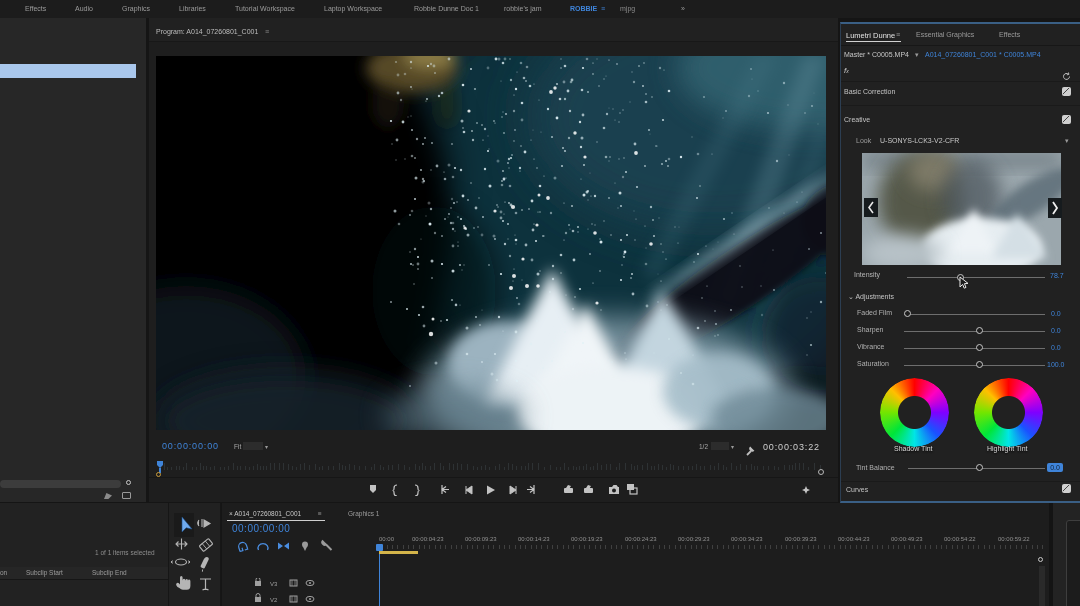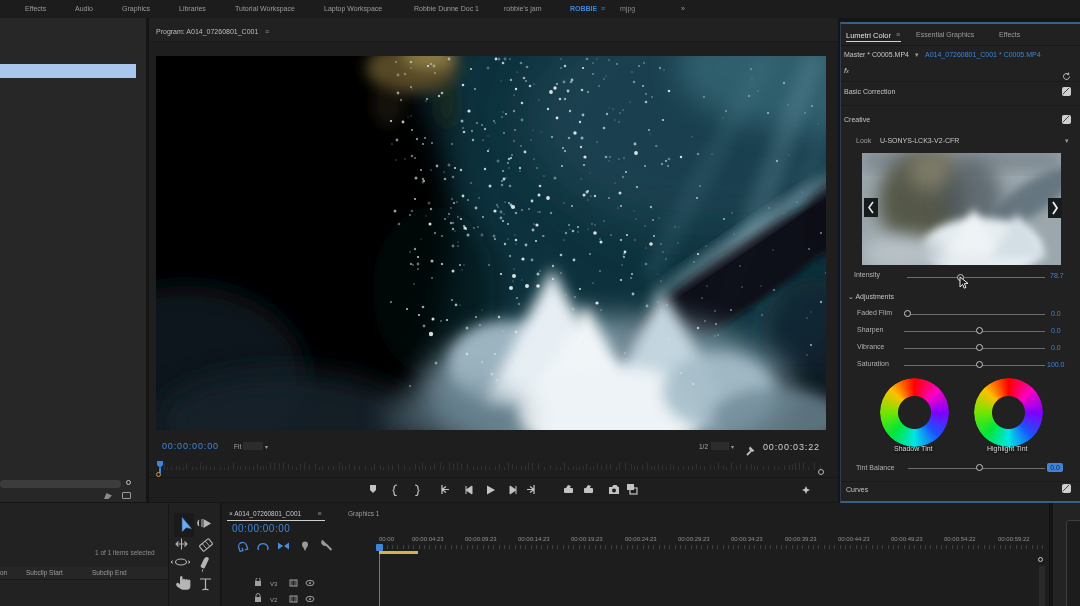--- a/index.html
+++ b/index.html
@@ -807,21 +807,21 @@
       </g>
   <g transform="translate(259,0)">
         <rect x="0" y="0" width="7" height="6" fill="#c3c3c3"></rect>
         <rect x="3" y="4" width="7" height="6" fill="none" stroke="#c3c3c3" stroke-width="1.2"></rect>
       </g>
   <path d="M438,2 l1.2,2.8 2.8,1.2 -2.8,1.2 -1.2,2.8 -1.2,-2.8 -2.8,-1.2 2.8,-1.2 z"></path>
  </svg>
 </div>
 
 <div class="abs" style="left:840px;top:22px;width:240px;height:481px;background:#212121;border-top:2px solid #3a5f85;border-bottom:2px solid #3a5f85;border-left:1px solid #2c3e52">
- <div class="lbl" style="left:5px;top:7px;color:#e0e0e0;font-size:7.5px">Lumetri Color</div>
+ <div class="lbl" style="left:5px;top:7px;color:#e0e0e0;font-size:7.5px">Lumetri Dunne</div>
  <div class="lbl" style="left:55px;top:7px;color:#9a9a9a">≡</div>
  <div class="abs" style="left:5px;top:17px;width:55px;height:1px;background:#d0d0d0"></div>
  <div class="lbl" style="left:75px;top:7px">Essential Graphics</div>
  <div class="lbl" style="left:158px;top:7px">Effects</div>
  <div class="abs" style="left:0;top:21px;width:240px;height:1px;background:#171717"></div>
 
  <div class="lbl" style="left:3px;top:27px;color:#c8c8c8">Master * C0005.MP4</div>
  <div class="lbl" style="left:74px;top:27px;color:#9a9a9a">▾</div>
  <div class="lbl blue" style="left:84px;top:27px">A014_07260801_C001 * C0005.MP4</div>
 

